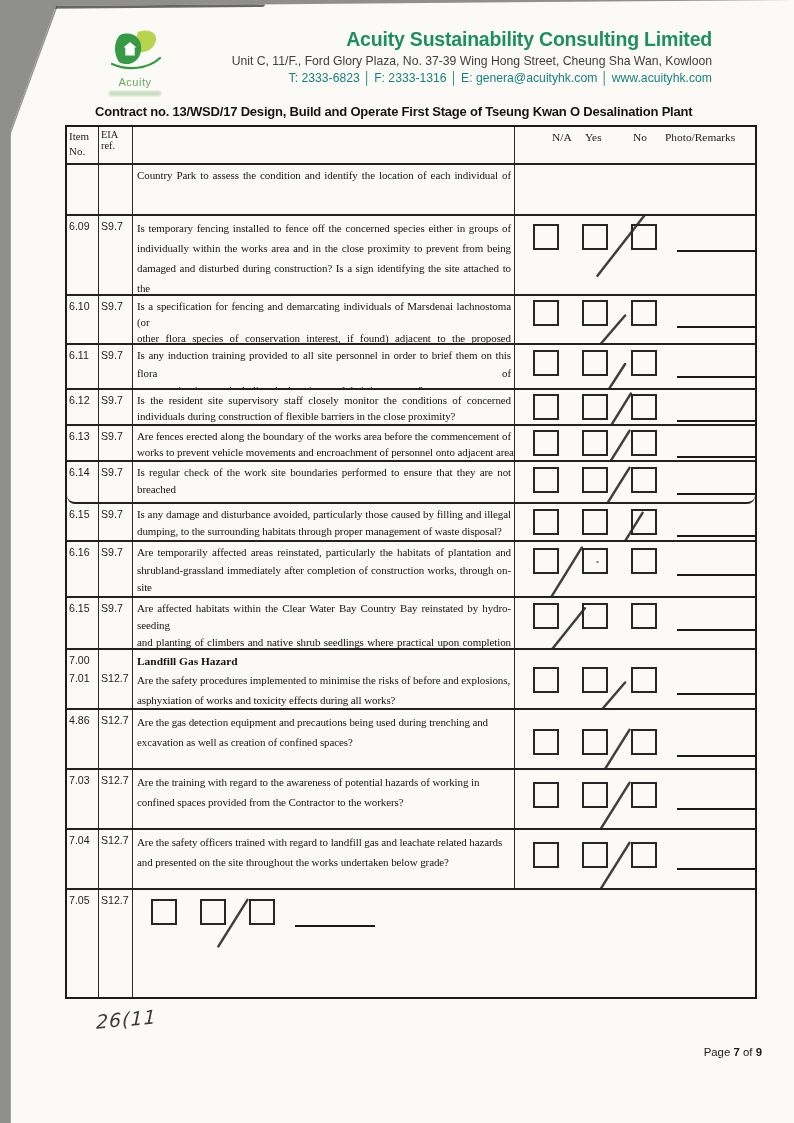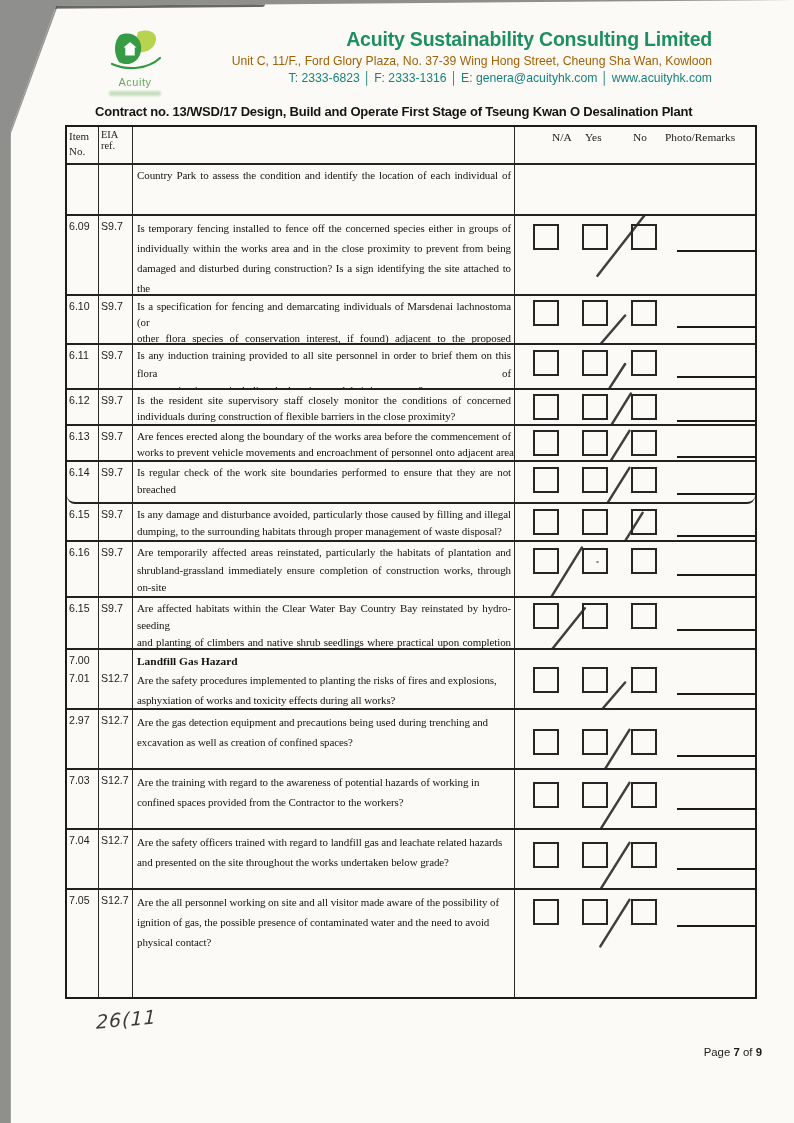--- a/index.html
+++ b/index.html
@@ -14,21 +14,21 @@
             transform:rotate(-.5deg);border-radius:3px;opacity:.85;}
   .corner-shade{position:absolute;left:10px;top:0;width:50px;height:136px;
                 background:#979795;clip-path:polygon(0 0,100% 0,0 100%);}
   
   .hdr{position:absolute;left:0;top:28px;width:794px;}
   .logo{position:absolute;left:100px;top:0;width:70px;text-align:center;}
   .logo-name{font-family:"Liberation Sans",sans-serif;color:#6aa95e;font-size:11px;margin-top:-2px;letter-spacing:.5px;}
   .logo-tag{width:52px;height:5px;margin:3px auto 0;background:#9cc78f;opacity:.55;filter:blur(1px);border-radius:2px;}
   .hdr-text{position:absolute;right:82px;top:0;width:620px;text-align:right;}
   .company{font-family:"Liberation Sans",sans-serif;font-weight:bold;font-size:19.5px;color:#1e8f62;letter-spacing:-.2px;}
-  .addr{font-family:"Liberation Sans",sans-serif;font-size:12.2px;color:#a16207;margin-top:3px;}
+  .addr{font-family:"Liberation Sans",sans-serif;font-size:12.2px;color:#404040;margin-top:3px;}
   .contact{font-family:"Liberation Sans",sans-serif;font-size:12.2px;color:#17837a;margin-top:3px;}
   .contract{position:absolute;left:95px;top:104px;width:660px;
             font-family:"Liberation Sans",sans-serif;font-weight:bold;font-size:13px;color:#151515;
             white-space:nowrap;letter-spacing:-.2px;}
   
   .tbl{position:absolute;left:65px;top:125px;width:692px;border:2px solid #1c1c1c;box-sizing:border-box;background:transparent;}
   .trow{display:grid;grid-template-columns:32px 34px 382px 244px;box-sizing:border-box;
         border-bottom:2px solid #222;position:relative;}
   .trow:last-child{border-bottom:none;}
   .cell{box-sizing:border-box;position:relative;overflow:hidden;}
@@ -287,21 +287,21 @@
         </div>
         <div class="trow" style="height: 56px;">
           <div class="cell c1">
             <div class="inum">6.16</div>
           </div>
           <div class="cell c2">
             <div class="eia">S9.7</div>
           </div>
           <div class="cell c3">
             <div class="line jline" style="line-height: 17.5px;">Are temporarily affected areas reinstated, particularly the habitats of plantation and</div>
-            <div class="line jline" style="line-height: 17.5px;">shrubland-grassland immediately ensure completion of construction works, through on-site</div>
+            <div class="line jline" style="line-height: 17.5px;">shrubland-grassland immediately after completion of construction works, through on-site</div>
           </div>
           <div class="cell c4">
             <div class="boxrow" style="top: 6px;">
               <div class="box">
                 <svg width="64" height="68" viewBox="-20 -22 44 46">
                   <line x1="0" y1="33" x2="26" y2="-9" stroke="#3f3f3f" stroke-width="1.7" stroke-linecap="round"></line>
                 </svg>
               </div>
               <div class="box">
                 <div class="dot"></div>
@@ -336,39 +336,39 @@
           </div>
         </div>
         <div class="trow" style="height: 60px;">
           <div class="cell c1">
             <div class="inum">7.00</div>
             <div class="inum inum2">7.01</div>
           </div>
           <div class="cell c2"><div class="eia eia2">S12.7</div></div>
           <div class="cell c3">
             <div class="heading">Landfill Gas Hazard</div>
-            <div class="line lline" style="line-height: 20px;">Are the safety procedures implemented to planting the risks of fires and explosions,</div>
+            <div class="line lline" style="line-height: 20px;">Are the safety procedures implemented to minimise the risks of before and explosions,</div>
             <div class="line lline" style="line-height: 20px;">asphyxiation of works and toxicity effects during all works?</div>
           </div>
           <div class="cell c4">
             <div class="boxrow" style="top: 17px;">
               <div class="box"></div>
               <div class="box">
                 <svg width="64" height="68" viewBox="-20 -22 44 46">
                   <line x1="4" y1="23" x2="22" y2="2" stroke="#3f3f3f" stroke-width="1.7" stroke-linecap="round"></line>
                 </svg>
               </div>
               <div class="box"></div>
             </div>
             <div class="rline" style="top: 43px;"></div>
           </div>
         </div>
         <div class="trow" style="height: 60px;">
           <div class="cell c1">
-            <div class="inum">2.97</div>
+            <div class="inum">4.86</div>
           </div>
           <div class="cell c2">
             <div class="eia">S12.7</div>
           </div>
           <div class="cell c3">
             <div class="line lline" style="line-height: 20px;">Are the gas detection equipment and precautions being used during trenching and</div>
             <div class="line lline" style="line-height: 20px;">excavation as well as creation of confined spaces?</div>
           </div>
           <div class="cell c4">
             <div class="boxrow" style="top: 19px;">
@@ -430,25 +430,20 @@
             </div>
             <div class="rline" style="top: 38px;"></div>
           </div>
         </div>
         <div class="trow" style="height: 107px;">
           <div class="cell c1">
             <div class="inum">7.05</div>
           </div>
           <div class="cell c2">
             <div class="eia">S12.7</div>
-          </div>
-          <div class="cell c3">
-            <div class="line lline" style="line-height: 20px;">Are the all personnel working on site and all visitor made aware of the possibility of</div>
-            <div class="line lline" style="line-height: 20px;">ignition of gas, the possible presence of contaminated water and the need to avoid</div>
-            <div class="line lline" style="line-height: 20px;">physical contact?</div>
           </div>
           <div class="cell c4">
             <div class="boxrow" style="top: 9px;">
               <div class="box"></div>
               <div class="box">
                 <svg width="64" height="68" viewBox="-20 -22 44 46">
                   <line x1="5" y1="24" x2="25" y2="-8" stroke="#3f3f3f" stroke-width="1.7" stroke-linecap="round"></line>
                 </svg>
               </div>
               <div class="box"></div>

